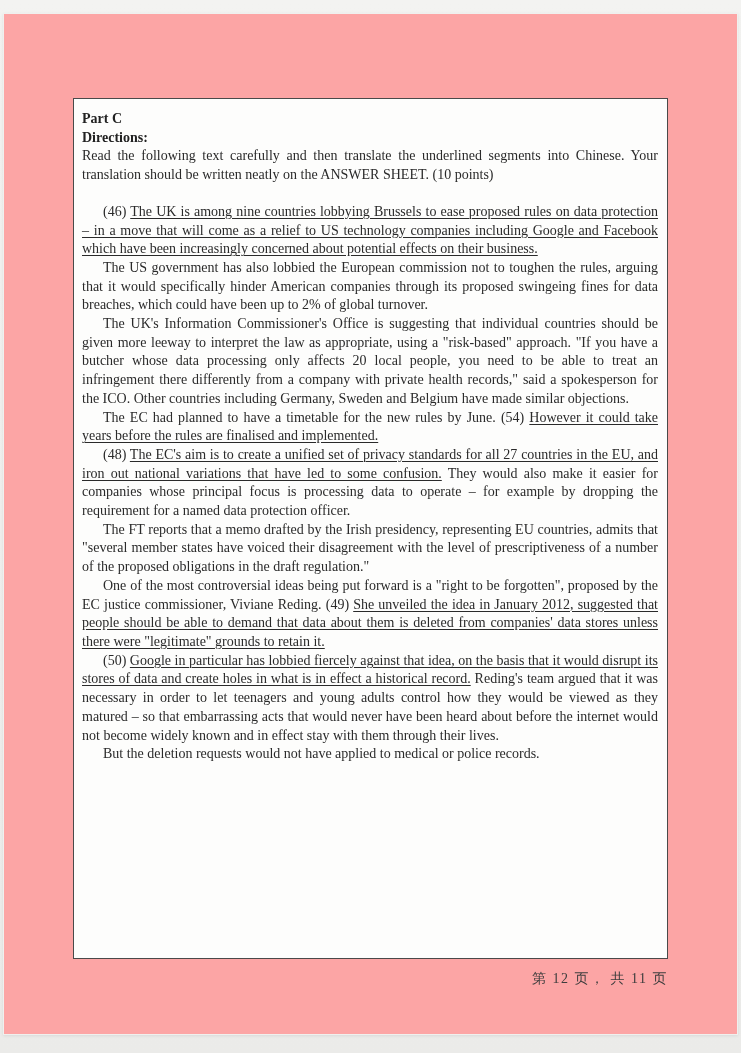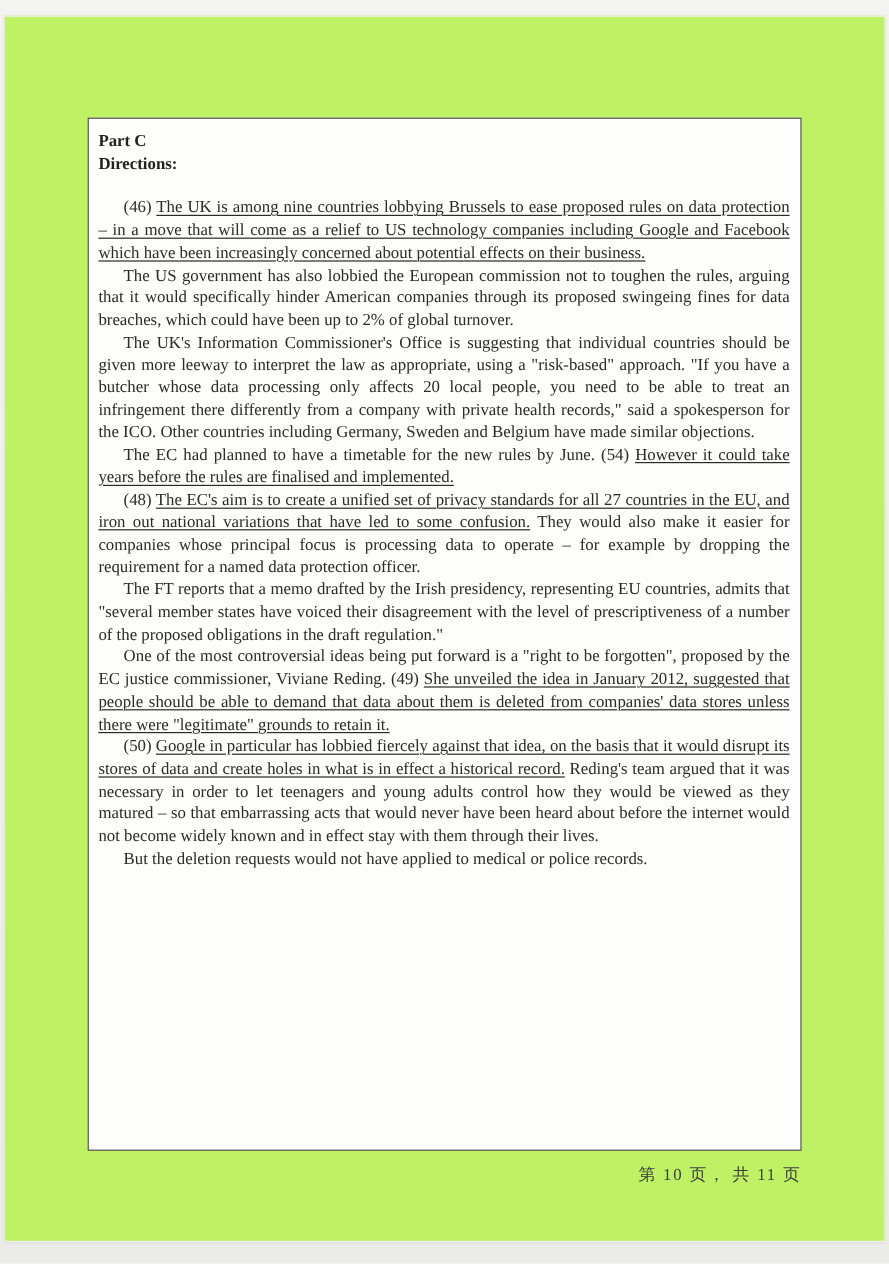--- a/index.html
+++ b/index.html
@@ -7,21 +7,21 @@
   body {
     position: relative;
     background: linear-gradient(#f3f3f1 0, #ebebe9 100%);
     font-family: "Liberation Serif", serif;
     overflow: hidden;
   }
   .sheet {
     position: absolute;
     left: 3px; top: 13px;
     width: 735px; height: 1022px;
-    background: #bef264;
+    background: #fca5a5;
     border: 1px solid #f0f0ee;
     box-shadow: 0 1px 3px rgba(0,0,0,0.08);
   }
   .content-box {
     position: absolute;
     left: 69px; top: 84px;
     width: 595px; height: 861px;
     border: 1.5px solid #4a4a4a;
     padding: 11px 9px 0 8px;
     background: #fdfdfc;
@@ -58,20 +58,21 @@
 </style>
 </head>
 <body>
 
 <div class="sheet">
 
   <div class="content-box">
 
     <p class="hdr">Part C</p>
     <p class="hdr">Directions:</p>
+    <p class="dir">Read the following text carefully and then translate the underlined segments into Chinese. Your translation should be written neatly on the ANSWER SHEET. (10 points)</p>
 
     <p class="para first"><span class="b">(46) </span><span class="u">The UK is among nine countries lobbying Brussels to ease proposed rules on data protection – in a move that will come as a relief to US technology companies including Google and Facebook which have been increasingly concerned about potential effects on their business.</span></p>
 
     <p class="para"><span>The US government has also lobbied the European commission not to toughen the rules, arguing that it would specifically hinder American companies through its proposed swingeing fines for data breaches, which could have been up to 2% of global turnover.</span></p>
 
     <p class="para"><span>The UK's Information Commissioner's Office is suggesting that individual countries should be given more leeway to interpret the law as appropriate, using a "risk-based" approach. "If you have a butcher whose data processing only affects 20 local people, you need to be able to treat an infringement there differently from a company with private health records," said a spokesperson for the ICO. Other countries including Germany, Sweden and Belgium have made similar objections.</span></p>
 
     <p class="para"><span>The EC had planned to have a timetable for the new rules by June. </span><span class="b">(54) </span><span class="u">However it could take years before the rules are finalised and implemented.</span></p>
 
     <p class="para"><span class="b">(48) </span><span class="u">The EC's aim is to create a unified set of privacy standards for all 27 countries in the EU, and iron out national variations that have led to some confusion.</span><span> They would also make it easier for companies whose principal focus is processing data to operate – for example by dropping the requirement for a named data protection officer.</span></p>
@@ -79,15 +80,15 @@
     <p class="para"><span>The FT reports that a memo drafted by the Irish presidency, representing EU countries, admits that "several member states have voiced their disagreement with the level of prescriptiveness of a number of the proposed obligations in the draft regulation."</span></p>
 
     <p class="para"><span>One of the most controversial ideas being put forward is a "right to be forgotten", proposed by the EC justice commissioner, Viviane Reding. </span><span class="b">(49) </span><span class="u">She unveiled the idea in January 2012, suggested that people should be able to demand that data about them is deleted from companies' data stores unless there were "legitimate" grounds to retain it.</span></p>
 
     <p class="para"><span class="b">(50) </span><span class="u">Google in particular has lobbied fiercely against that idea, on the basis that it would disrupt its stores of data and create holes in what is in effect a historical record.</span><span> Reding's team argued that it was necessary in order to let teenagers and young adults control how they would be viewed as they matured – so that embarrassing acts that would never have been heard about before the internet would not become widely known and in effect stay with them through their lives.</span></p>
 
     <p class="para"><span>But the deletion requests would not have applied to medical or police records.</span></p>
 
   </div>
 
-  <p class="page-footer">第 10 页， 共 11 页</p>
+  <p class="page-footer">第 12 页， 共 11 页</p>
 
 </div>
 
 </body></html>

